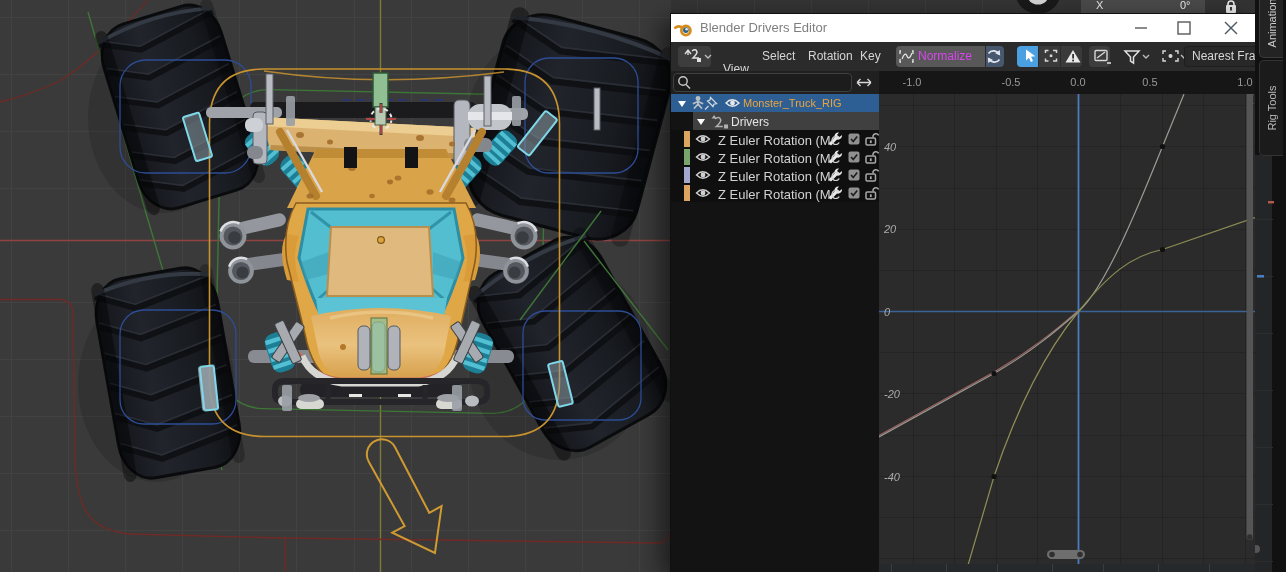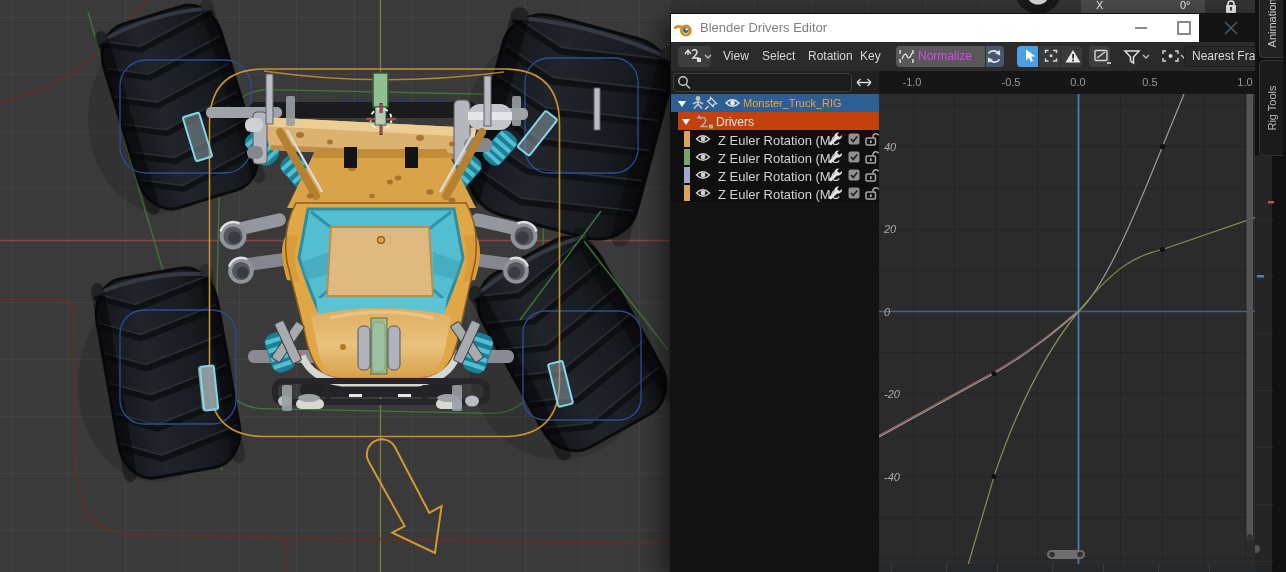--- a/index.html
+++ b/index.html
@@ -2,21 +2,21 @@
 <html><head>
 <meta charset="utf-8">
 <style>
   html,body{margin:0;padding:0;}
   body{width:1286px;height:572px;overflow:hidden;position:relative;
        background:#3a3a3a;font-family:"Liberation Sans",sans-serif;}
   #scene{position:absolute;left:0;top:0;}
   
   #win{position:absolute;left:671px;top:14px;width:584px;height:558px;
        background:#141414;box-shadow:0 0 0 1px #101010, -10px 6px 22px rgba(0,0,0,.5);overflow:hidden;}
-  #titlebar{position:absolute;left:0;top:0;width:528px;height:28px;background:#ffffff;}
+  #titlebar{position:absolute;left:0;top:0;width:584px;height:28px;background:#ffffff;}
   #title{position:absolute;left:29px;top:6px;font-size:13px;color:#7f7f7f;}
   #menubar{position:absolute;left:0;top:28px;width:584px;height:29px;background:#2b2b2b;}
   .menuitem{position:absolute;top:7px;font-size:12px;color:#d5d5d5;white-space:nowrap;}
   #searchrow{position:absolute;left:0;top:57px;width:208px;height:23px;background:#202020;}
   #timeband{position:absolute;left:208px;top:57px;width:376px;height:23px;background:#161616;}
   .tlabel{position:absolute;top:5px;font-size:11px;color:#989898;transform:translateX(-50%);}
   #channels{position:absolute;left:0;top:80px;width:208px;height:478px;background:#131313;}
   #graph{position:absolute;left:208px;top:80px;width:376px;height:522px;background:#2b2b2b;overflow:hidden;font-style:italic;}
   .row{position:absolute;left:0;width:208px;height:18px;}
   .rowtext{position:absolute;top:2.5px;font-size:13px;white-space:nowrap;}
@@ -348,21 +348,21 @@
 
     <div style="position:absolute;left:7px;top:4px;width:33px;height:21px;background:#3d3d3d;border-radius:4px;"></div>
     <svg width="50" height="29" style="position:absolute;left:7px;top:0;">
       <g stroke="#e0e0e0" stroke-width="1.3" fill="none">
         <path d="M7,12 l3,-4 l3,4 M10,8 v5"></path>
         <path d="M14,9 q4,-3 5,1 q0,2 -4,6 l6,0" stroke-width="1.5"></path>
       </g>
       <rect x="19" y="16" width="4" height="4" fill="#e0e0e0"></rect>
       <path d="M27,13 l3,3 l3,-3" stroke="#bbb" stroke-width="1.4" fill="none"></path>
     </svg>
-    <span class="menuitem" style="left:52px;">View</span>
+    <span class="menuitem" style="left:52px;margin-top:13px;">View</span>
     <span class="menuitem" style="left:91px;">Select</span>
     <span class="menuitem" style="left:137px;">Rotation</span>
     <span class="menuitem" style="left:189px;">Key</span>
 
     <div style="position:absolute;left:225px;top:4px;width:89px;height:21px;background:#585858;border-radius:4px 0 0 4px;"></div>
     <div style="position:absolute;left:315px;top:4px;width:18px;height:21px;background:#47586e;border-radius:0 4px 4px 0;"></div>
     <svg width="120" height="29" style="position:absolute;left:225px;top:0;">
       <g stroke="#e8e8e8" stroke-width="1.3" fill="none">
         <path d="M5,9 h-1 v3 M5,20 h-1 v-3 M16,9 h1 v3 M16,20 h1 v-3"></path>
         <path d="M6,17 q3,-8 5,-3 q2,5 5,-3" stroke-width="1.2"></path>
@@ -446,21 +446,21 @@
           <path d="M41.5,12 l-3.5,3.5"></path>
         </g>
         <g>
           <path d="M55,9 q6,-6.5 13,0 q-6.5,6.5 -13,0 Z" fill="none" stroke="#e8e8e8" stroke-width="1.4"></path>
           <circle cx="61.5" cy="9" r="2.4" fill="#e8e8e8"></circle>
         </g>
       </svg>
       <span class="rowtext" style="left:72px;color:#eda43f;font-size:11px;">Monster_Truck_RIG</span>
     </div>
 
-    <div class="row" style="top:18px;left:7px;width:201px;background:#c2410c;">
+    <div class="row" style="top:18px;left:22px;width:201px;background:#404040;">
       <svg width="201" height="18">
         <path d="M4,7 l8,0 l-4,6 Z" fill="#ffffff"></path>
         <g fill="#b0b0b0">
           <path d="M18.5,6.5 l2.6,-3.5 l2.6,3.5 Z"></path>
         </g>
         <g stroke="#b0b0b0" stroke-width="1.5" fill="none">
           <path d="M22,7 q4.5,-3.5 5.8,1 q0,2.4 -4.5,6.6 l6.5,0"></path>
         </g>
         <rect x="31" y="12.5" width="4" height="4" fill="#b0b0b0"></rect>
       </svg>

